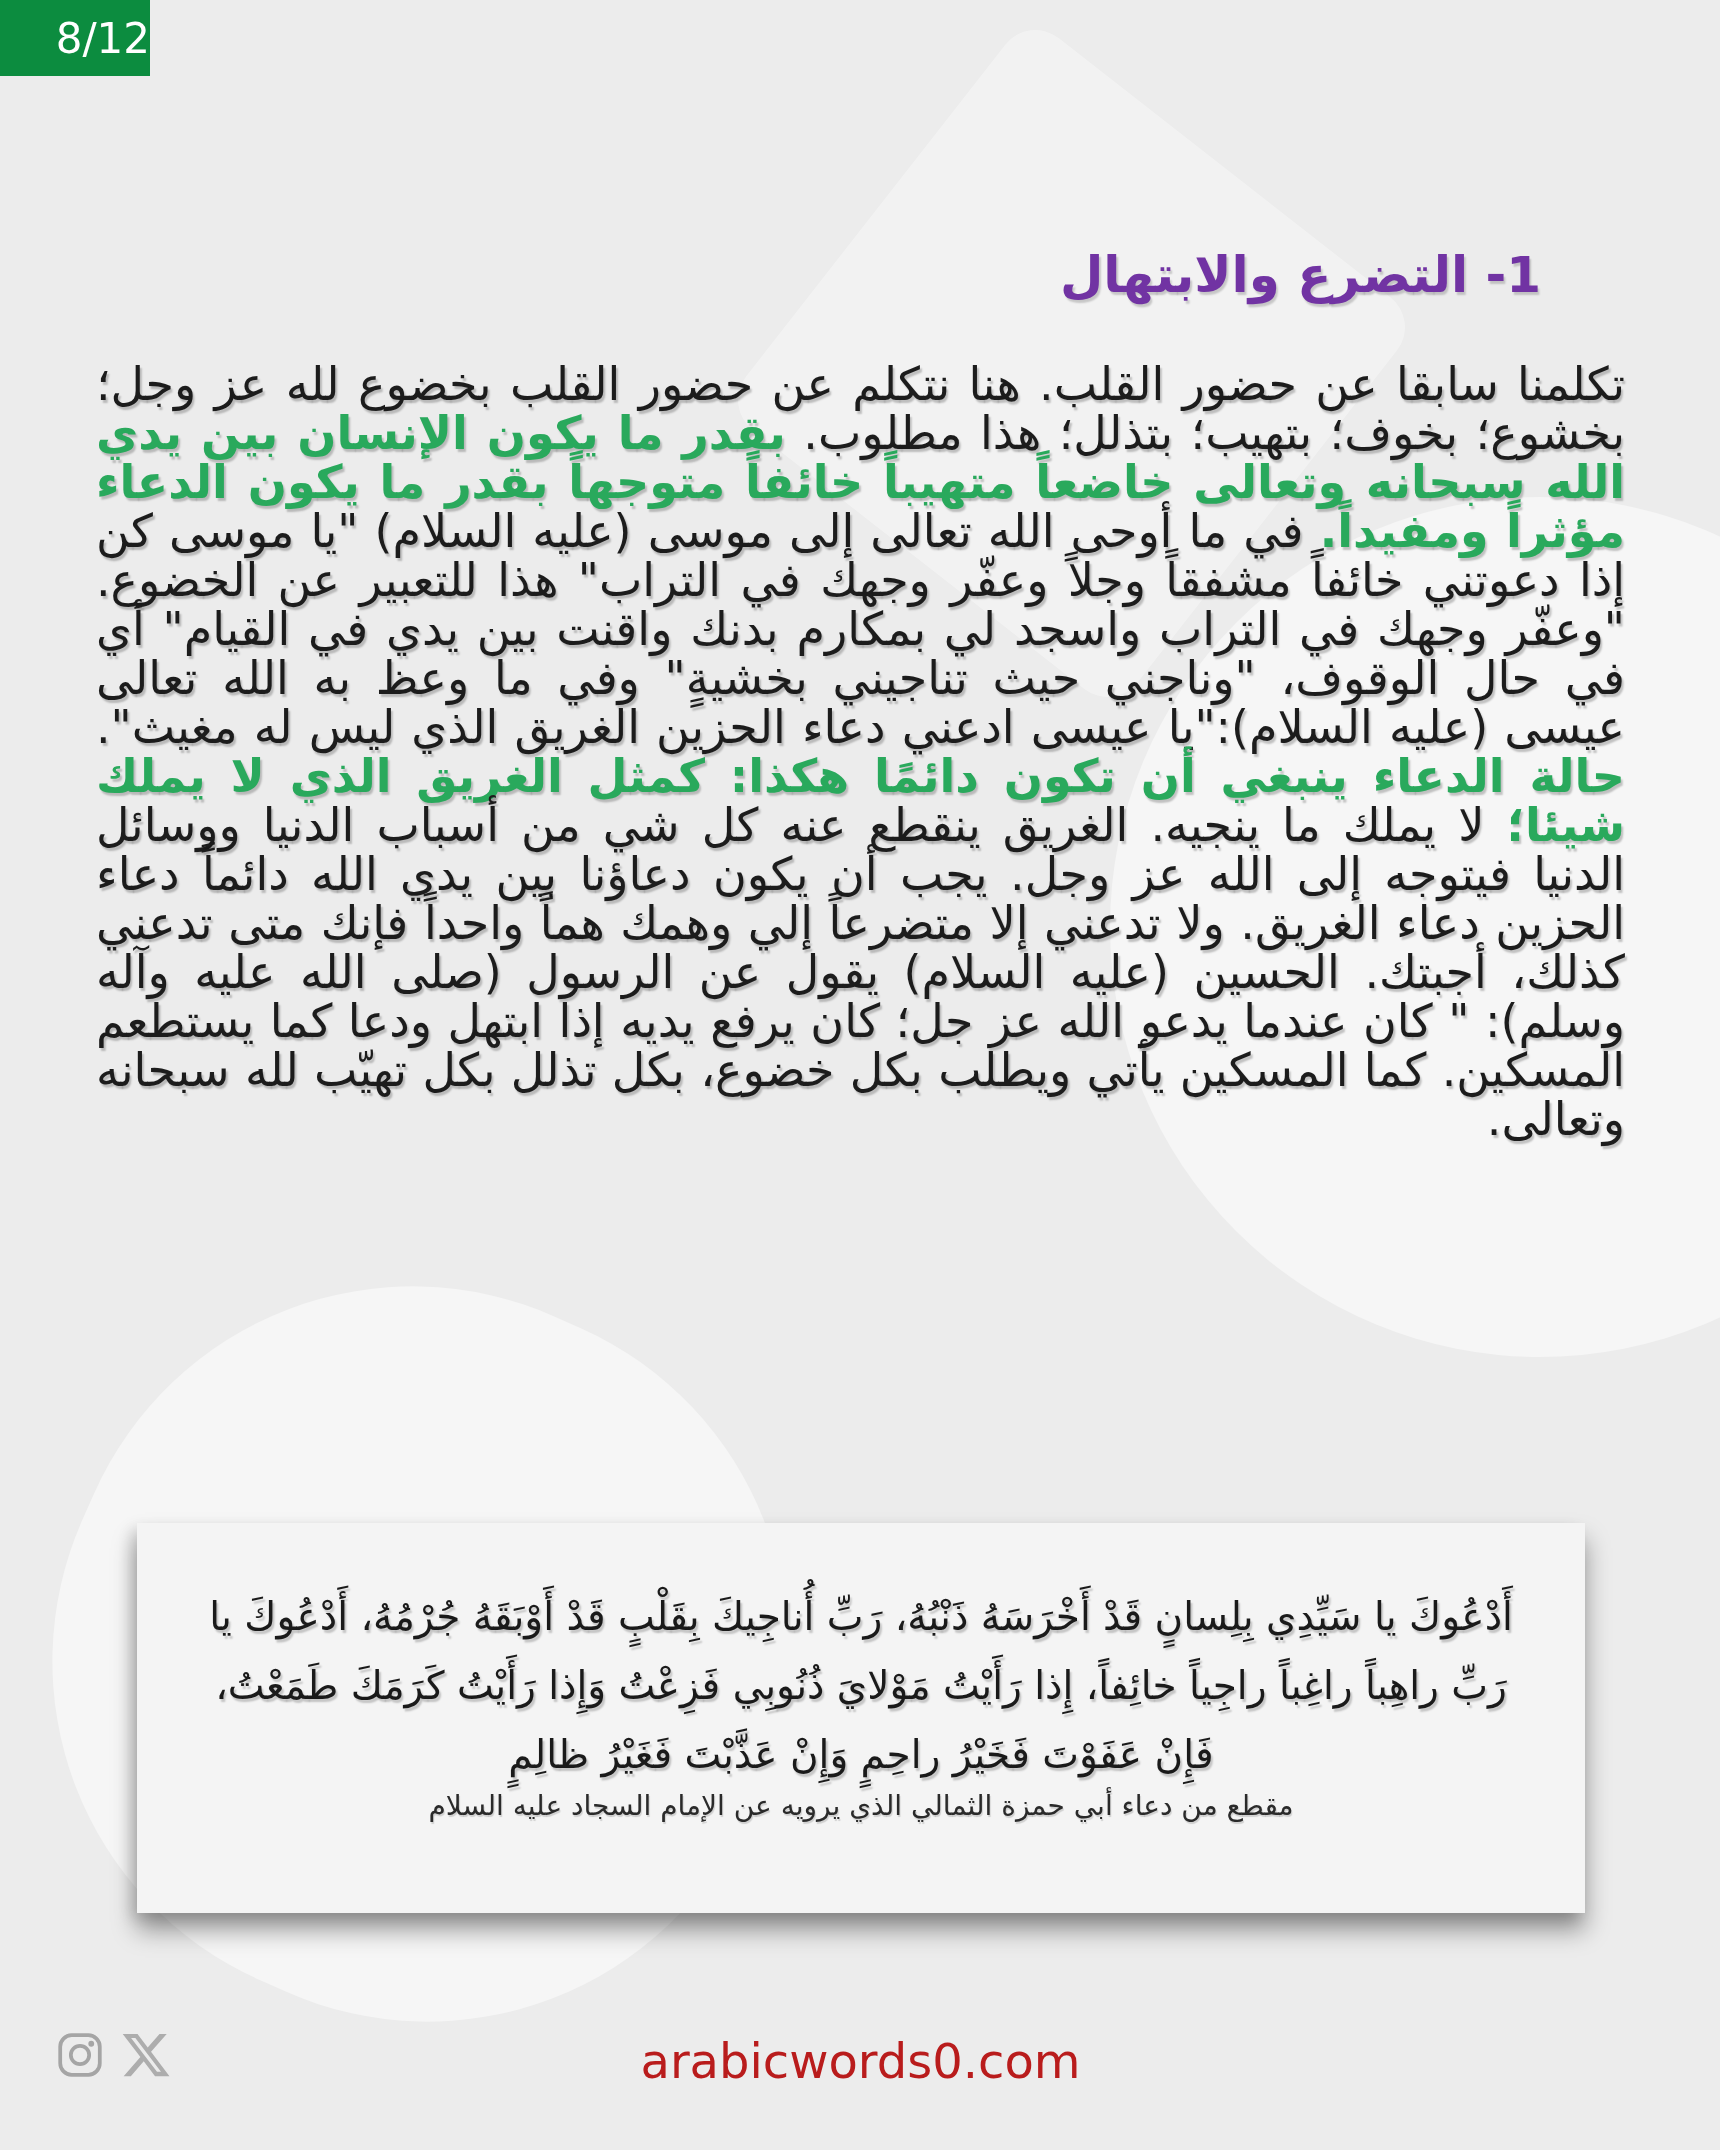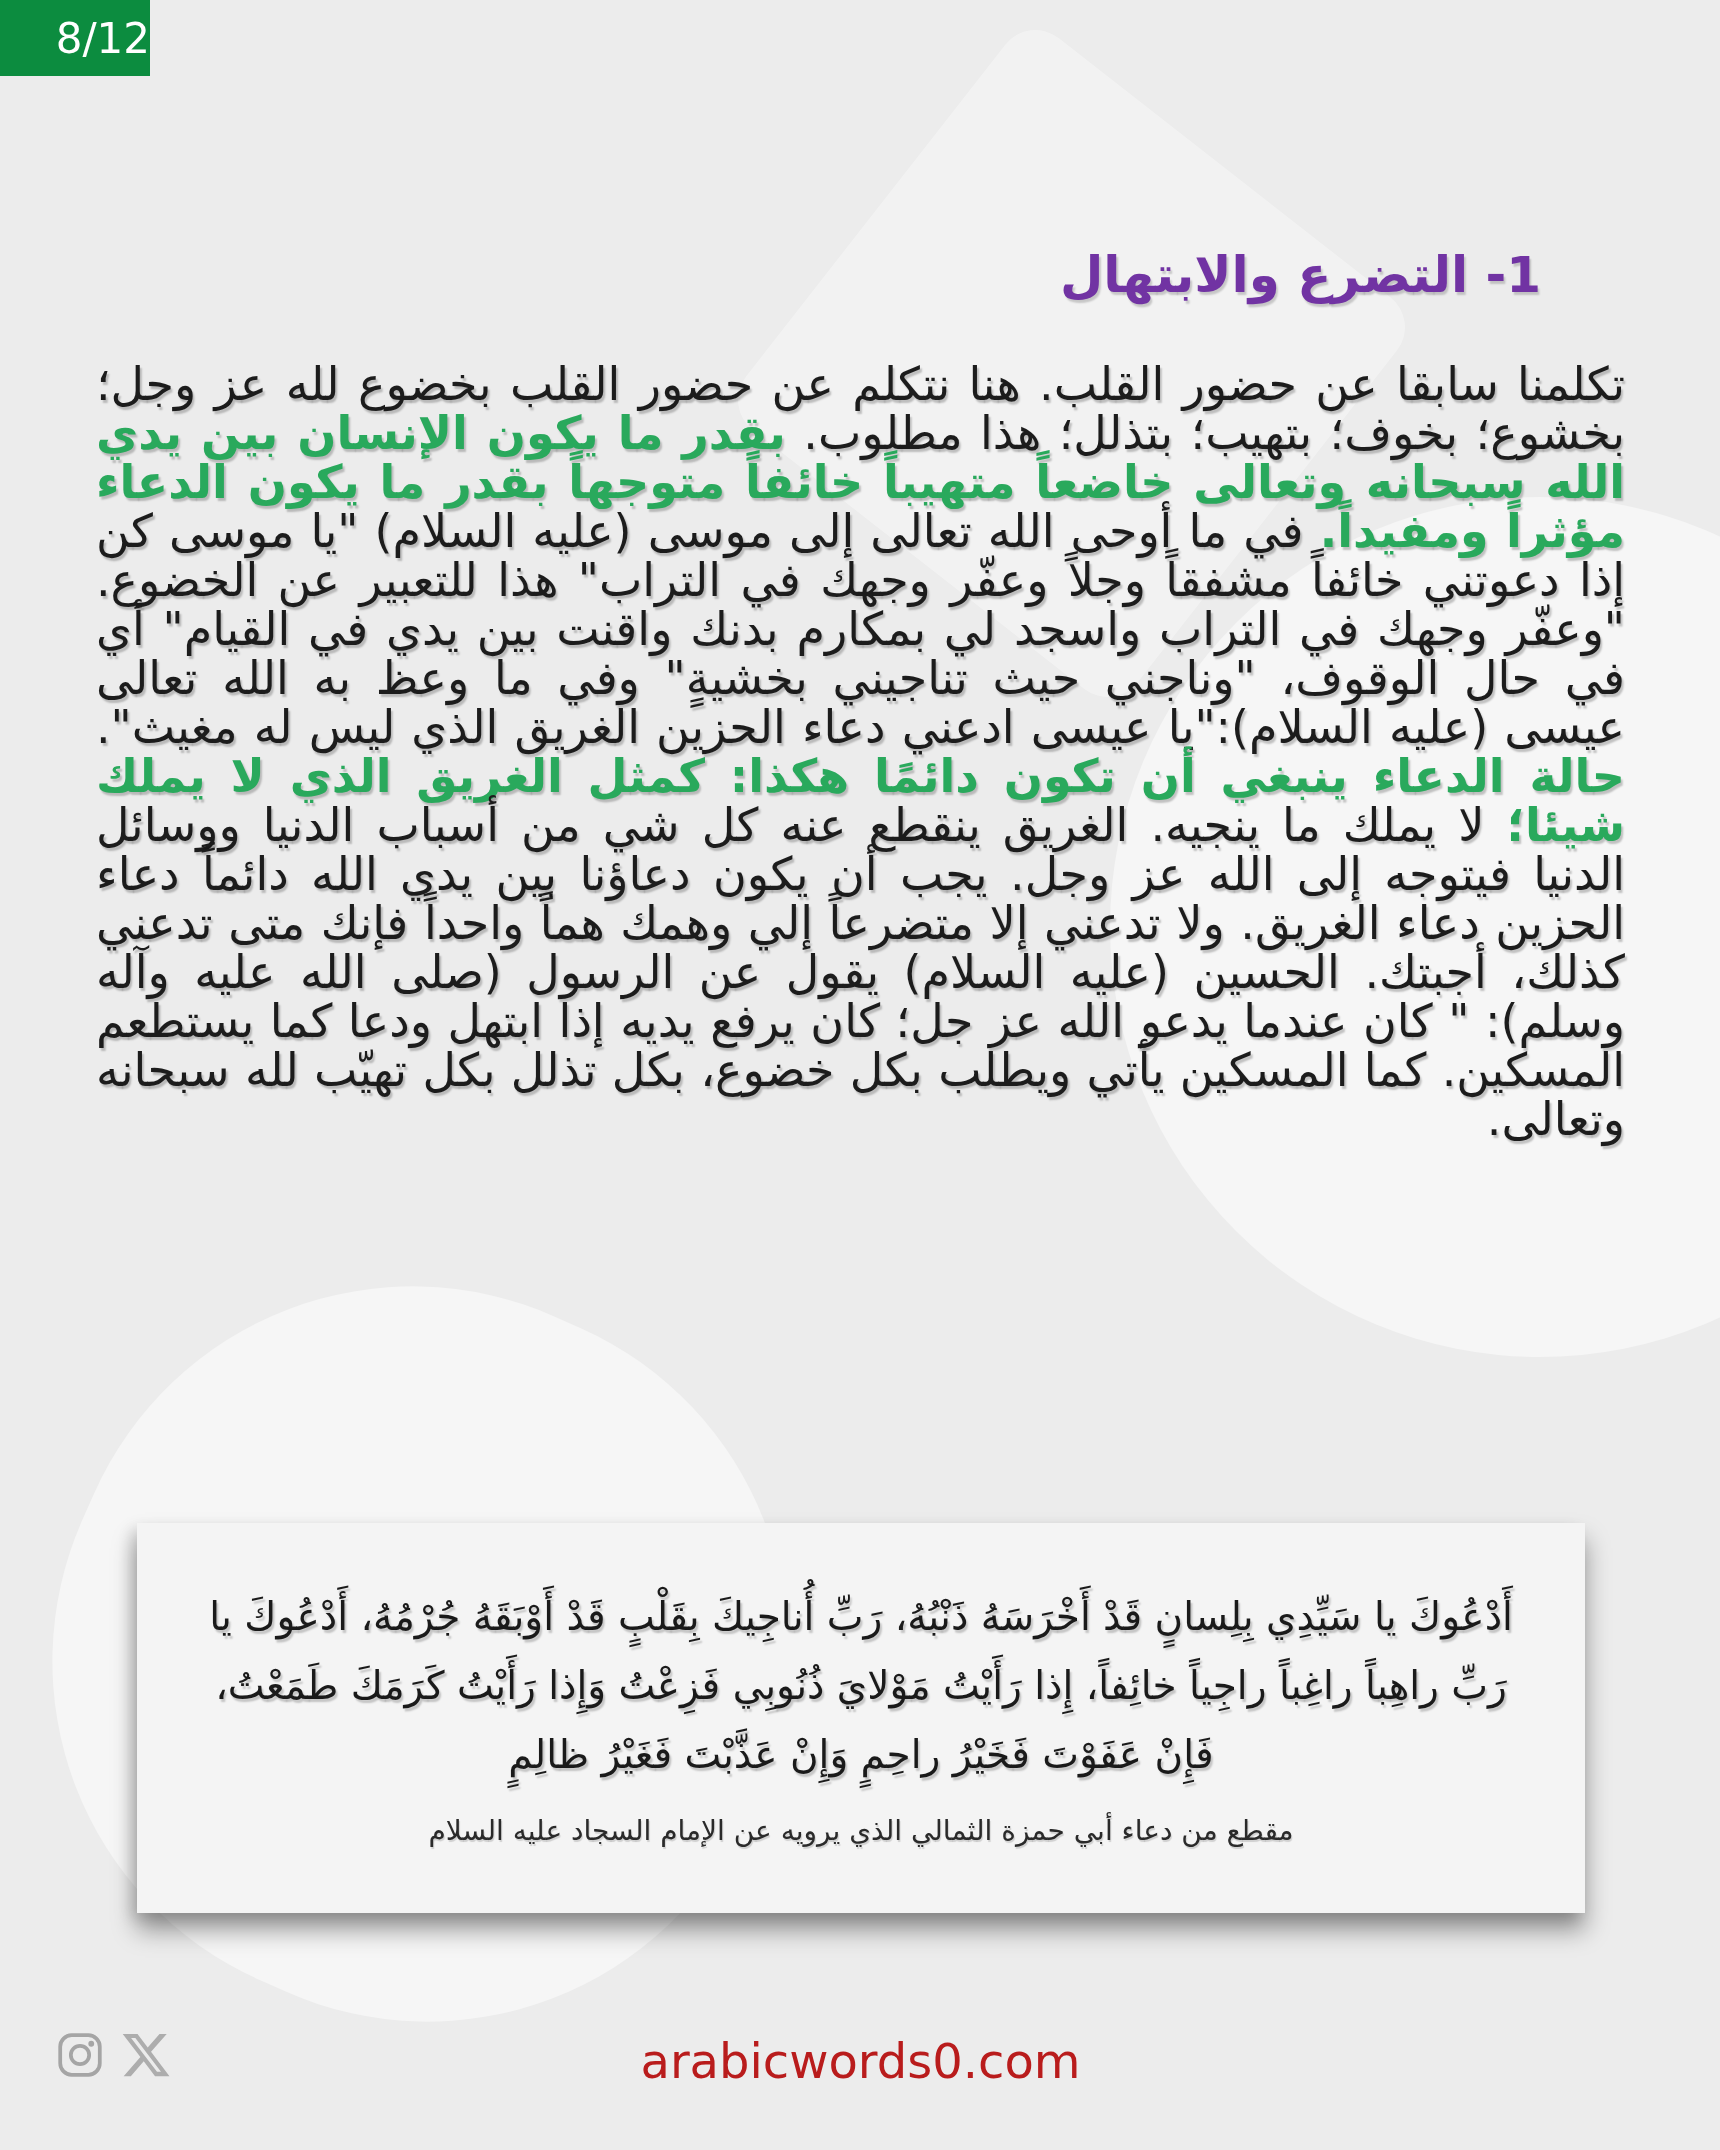--- a/index.html
+++ b/index.html
@@ -65,21 +65,20 @@
     text-align: center;
     font-size: 39px;
     line-height: 69px;
     color: #1a1a1a;
     text-shadow: 1.9px 2.9px 1.9px rgba(0,0,0,0.2);
   }
   .quote-attribution {
     direction: rtl;
     text-align: center;
     font-size: 28px;
-    margin-top: 25px;
     color: #2a2a2a;
     text-shadow: 1px 1.9px 1px rgba(0,0,0,0.15);
   }
 
   .footer { position: absolute; left: 0; top: 2025px; width: 100%; height: 86px; }
   .footer-site {
     position: absolute; left: 0; top: 7.6px; width: 100%;
     text-align: center;
     color: #b91c1c;
     font-size: 48px;

